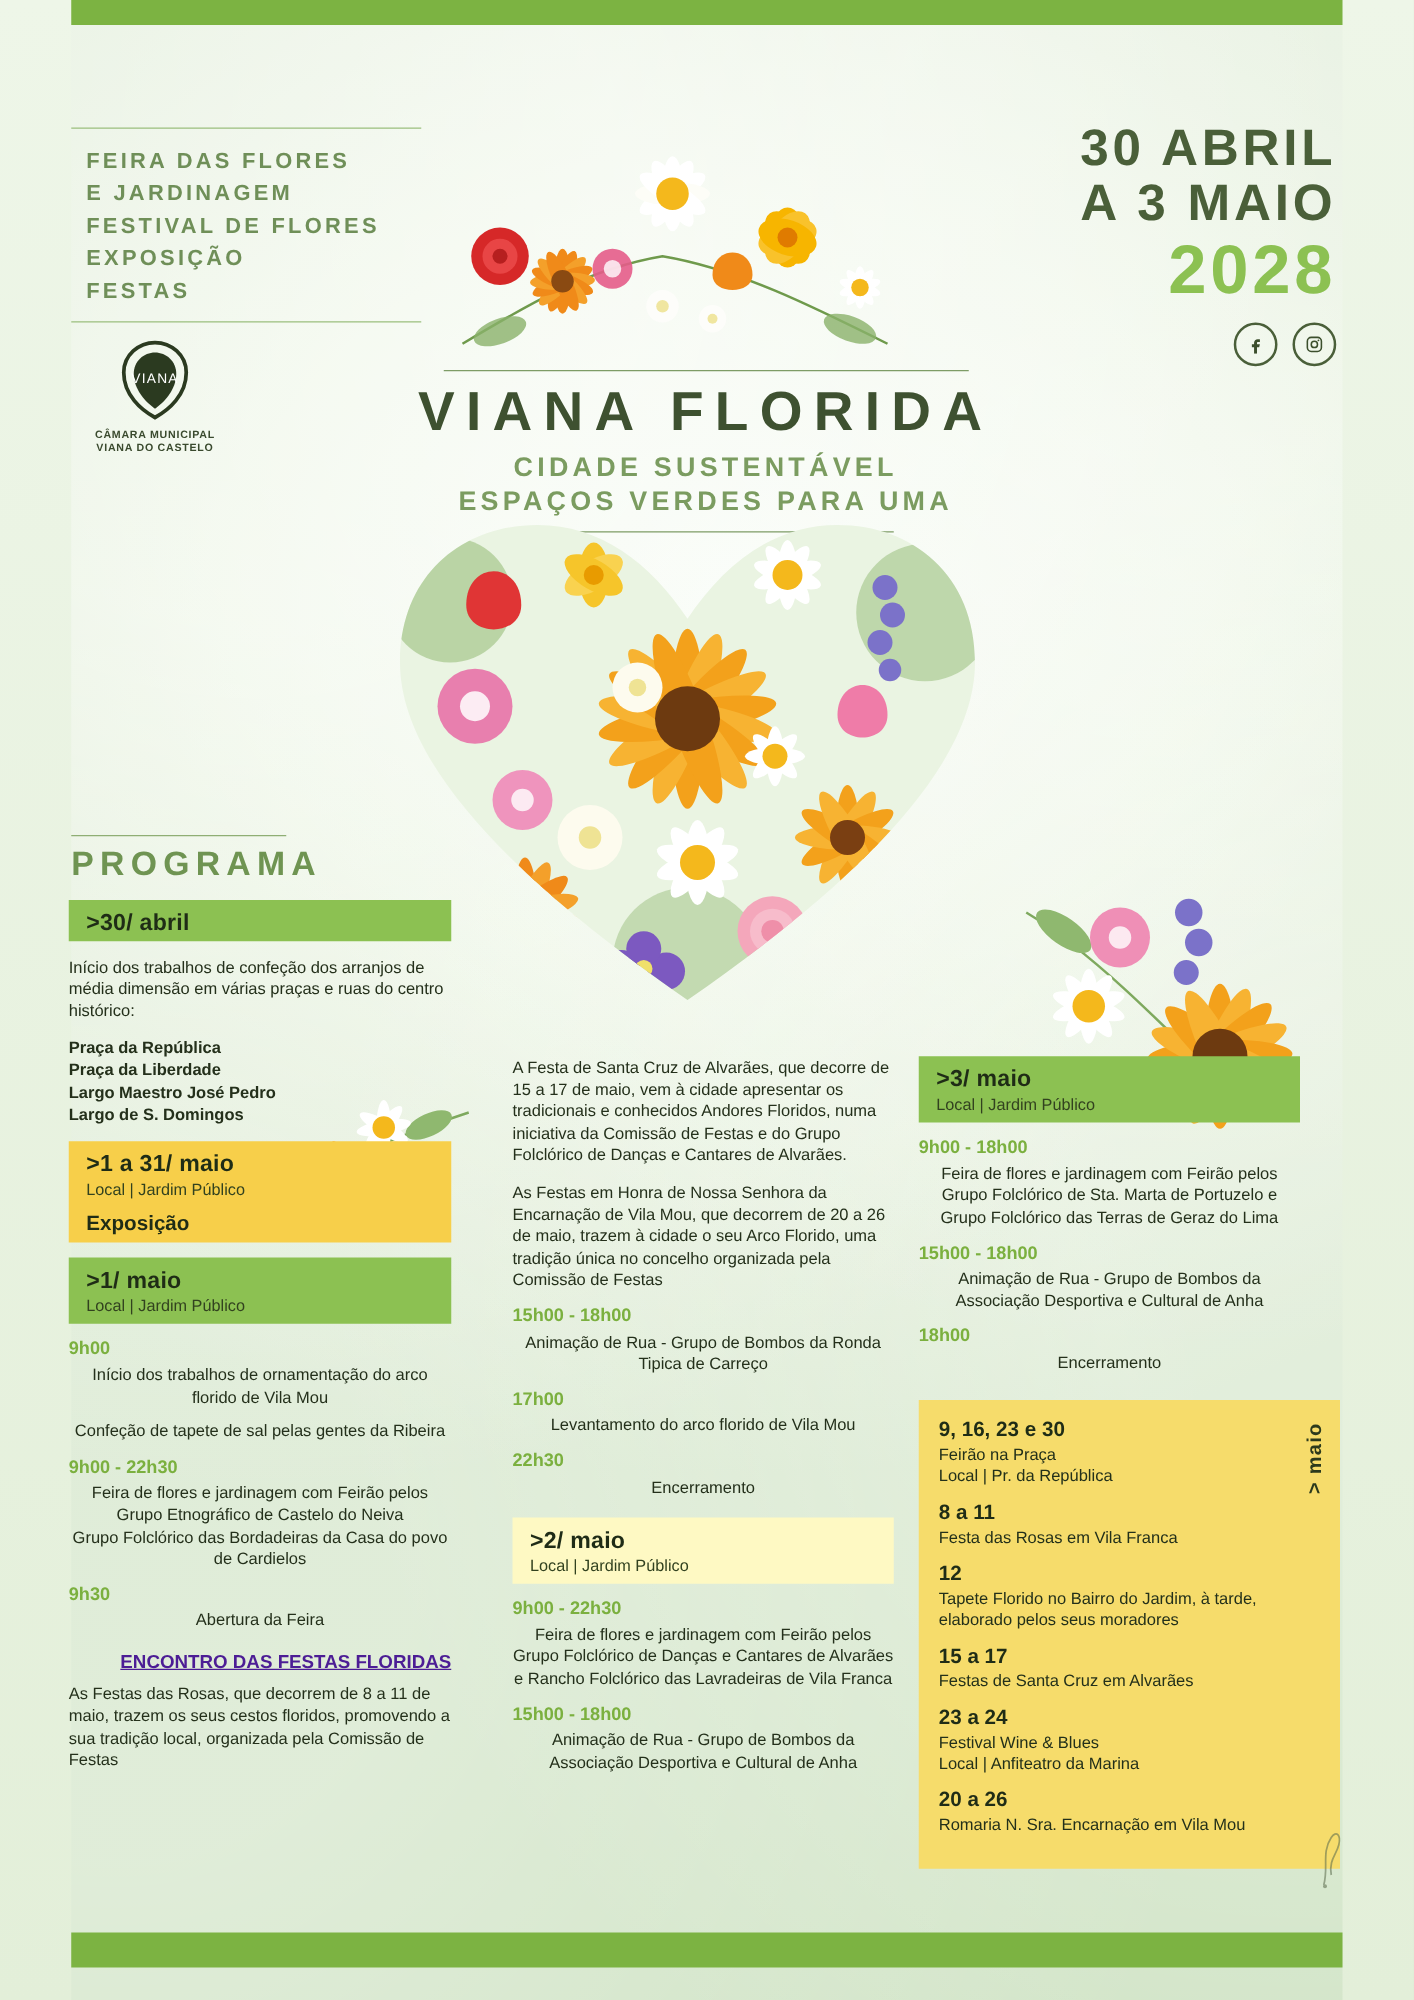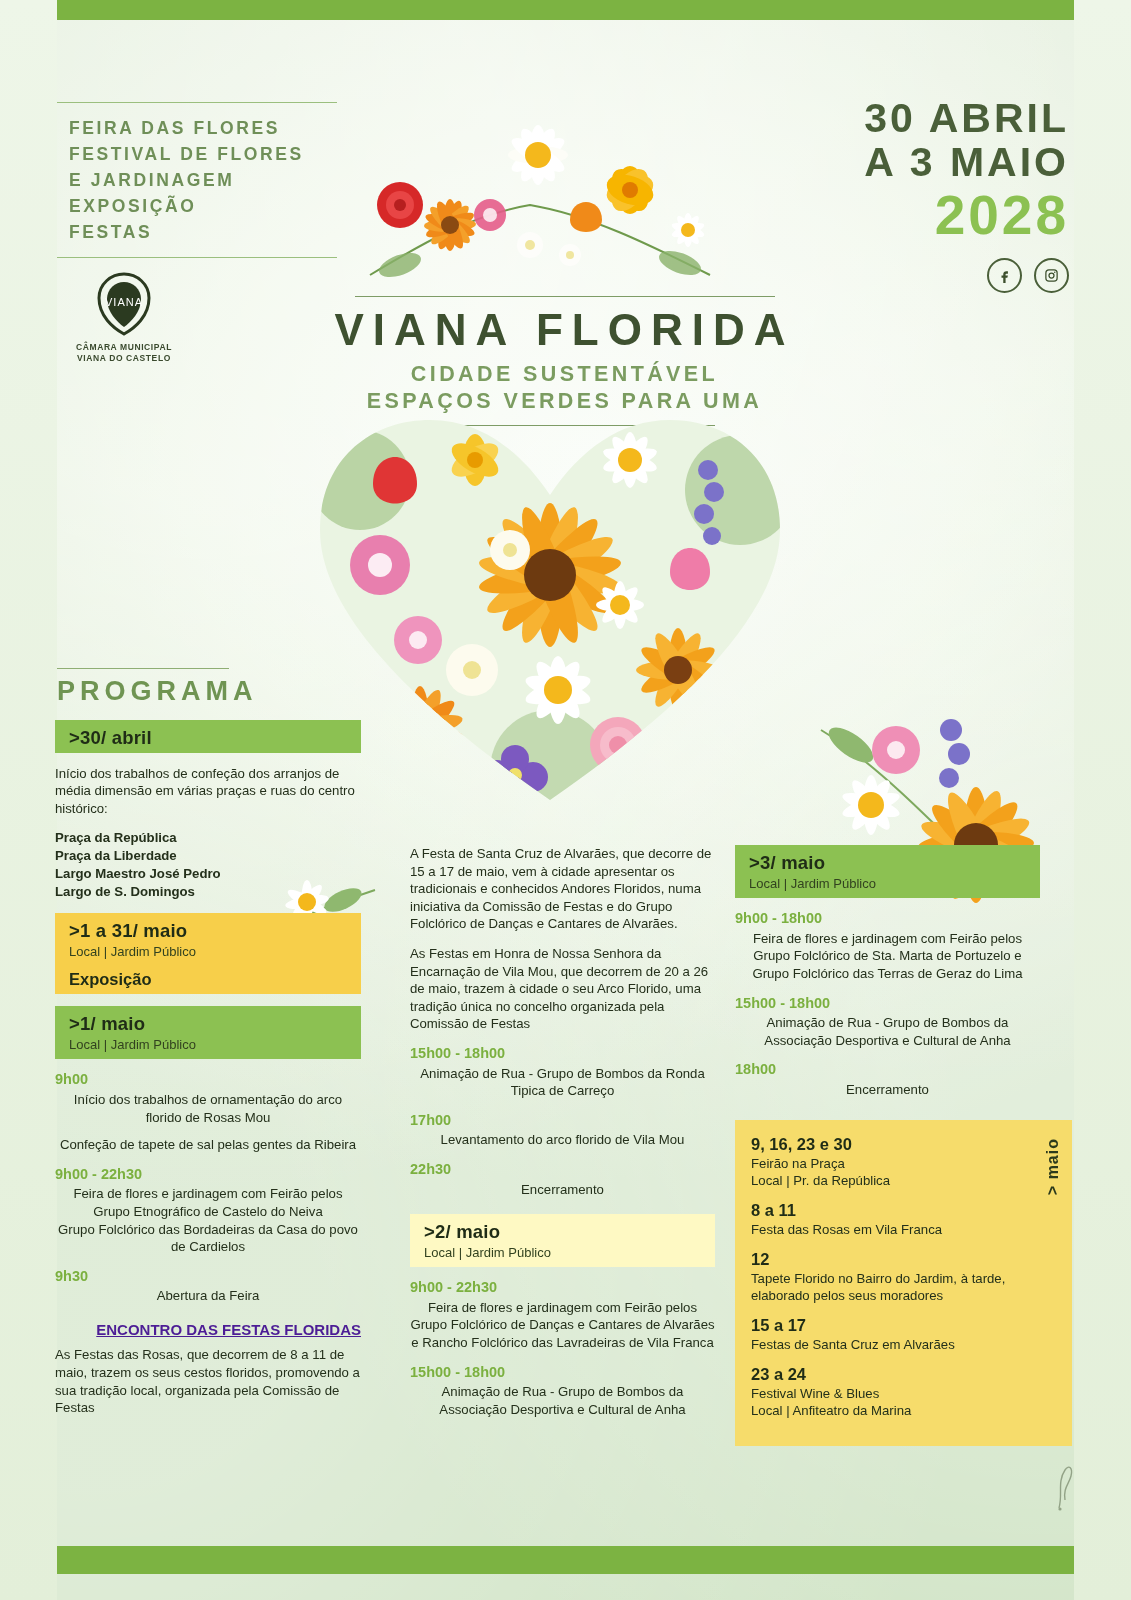--- a/index.html
+++ b/index.html
@@ -104,22 +104,22 @@
 <div class="tex"></div>
 <div class="edge-l"></div>
 <div class="edge-r"></div>
 <div class="bar-top"></div>
 <div class="bar-bottom"></div>
 
 <div class="hdr-left">
   <div class="rule"></div>
   <ul>
     <li>FEIRA DAS FLORES</li>
+    <li>E JARDINAGEM</li>
     <li>FESTIVAL DE FLORES</li>
-    <li>E JARDINAGEM</li>
     <li>EXPOSIÇÃO</li>
     <li>FESTAS</li>
   </ul>
   <div class="rule"></div>
 </div>
 
 <div class="logo">
   <div class="mark">
     <svg viewBox="0 0 62 64" width="62" height="64">
       <path d="M31 2 C44 2 56 12 56 26 C56 44 42 56 31 62 C20 56 6 44 6 26 C6 12 18 2 31 2 Z" fill="none" stroke="#2b3a20" stroke-width="3"></path>
@@ -479,21 +479,21 @@
     <div class="loc">Local | Jardim Público</div>
     <div class="exp">Exposição</div>
   </div>
 
   <div class="band green">
     <h3>&gt;1/ maio</h3>
     <div class="loc">Local | Jardim Público</div>
   </div>
 
   <div class="hr first">9h00</div>
-  <p class="ev">Início dos trabalhos de ornamentação do arco florido de Rosas Mou</p>
+  <p class="ev">Início dos trabalhos de ornamentação do arco florido de Vila Mou</p>
 
   <p class="ev">Confeção de tapete de sal pelas gentes da Ribeira</p>
 
   <div class="hr">9h00 - 22h30</div>
   <p class="ev" style="white-space:pre-line">Feira de flores e jardinagem com Feirão pelos Grupo Etnográfico de Castelo do Neiva
 Grupo Folclórico das Bordadeiras da Casa do povo de Cardielos</p>
 
   <div class="hr">9h30</div>
   <p class="ev">Abertura da Feira</p>
 
@@ -559,20 +559,24 @@
     <span>Tapete Florido no Bairro do Jardim, à tarde, elaborado pelos seus moradores</span>
   </div>
   <div class="it">
     <b>15 a 17</b>
     <span>Festas de Santa Cruz em Alvarães</span>
   </div>
   <div class="it">
     <b>23 a 24</b>
     <span>Festival Wine &amp; Blues</span>
     <span>Local | Anfiteatro da Marina</span>
+  </div>
+  <div class="it">
+    <b>20 a 26</b>
+    <span>Romaria N. Sra. Encarnação em Vila Mou</span>
   </div>
 </div>
 
 <div class="sigmark">
   <svg viewBox="0 0 26 54" width="26" height="54">
     <path d="M6 50 C10 36 4 24 12 12 C16 6 20 10 18 18 C16 26 10 30 12 42" stroke="#5a6a4c" stroke-width="1.4" fill="none"></path>
     <circle cx="7" cy="51" r="1.6" fill="#5a6a4c"></circle>
   </svg>
 </div>
 

